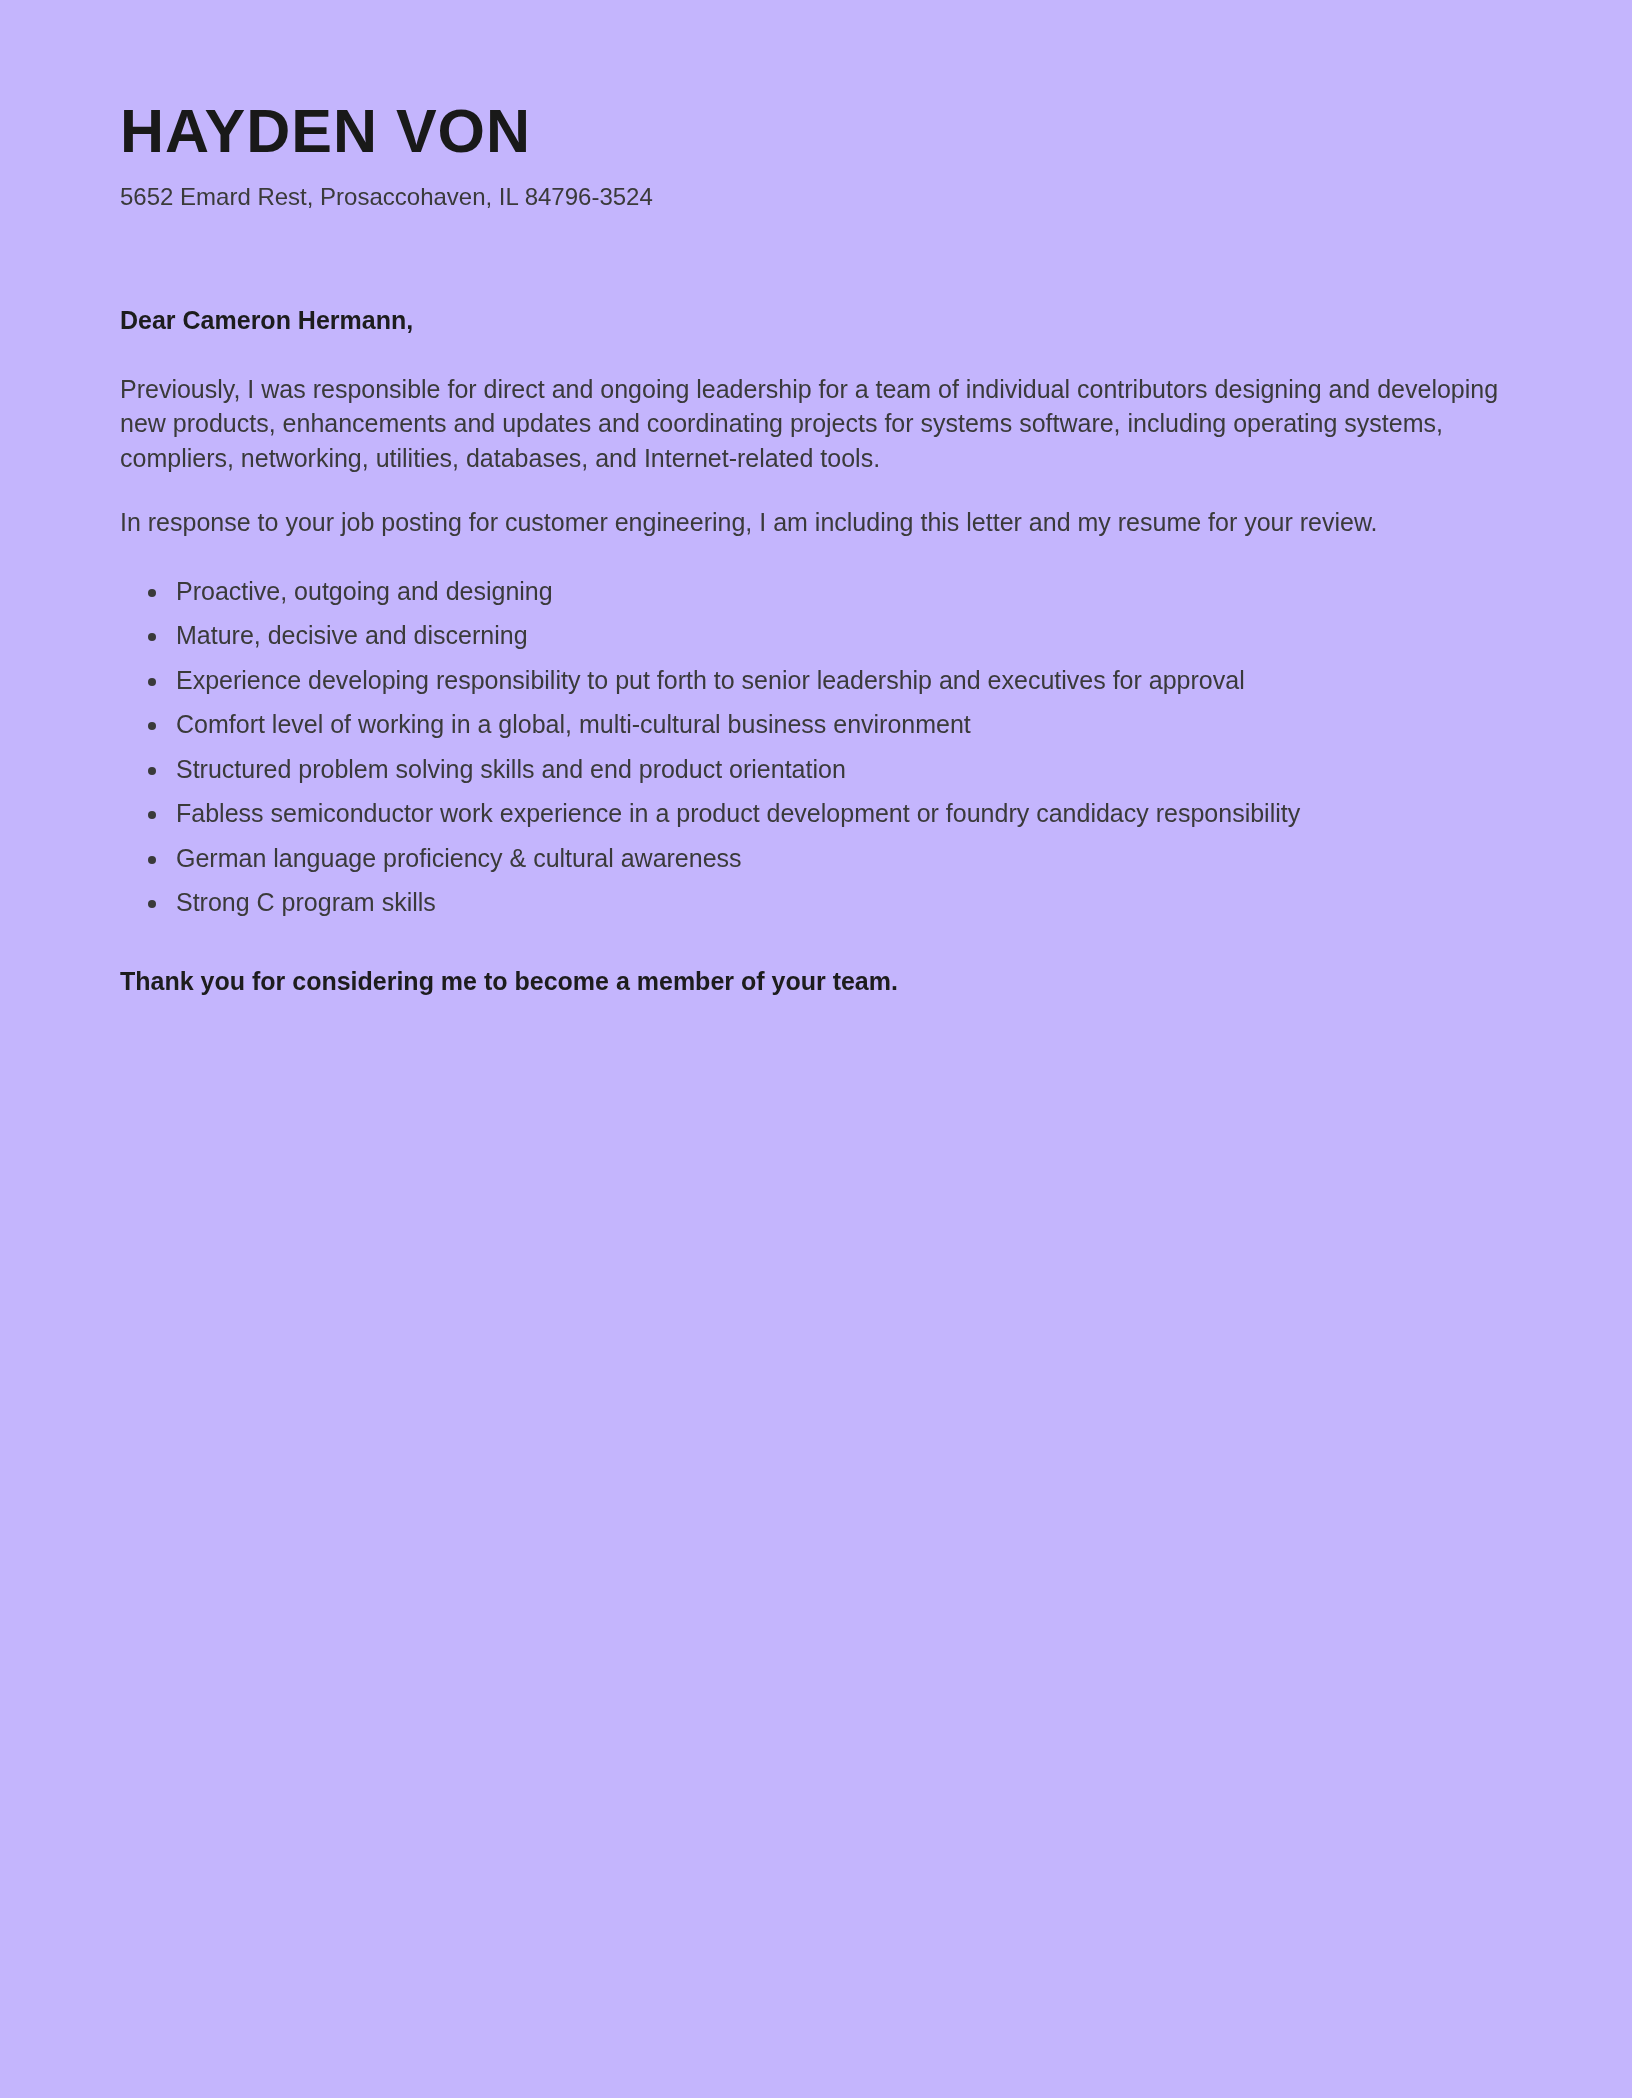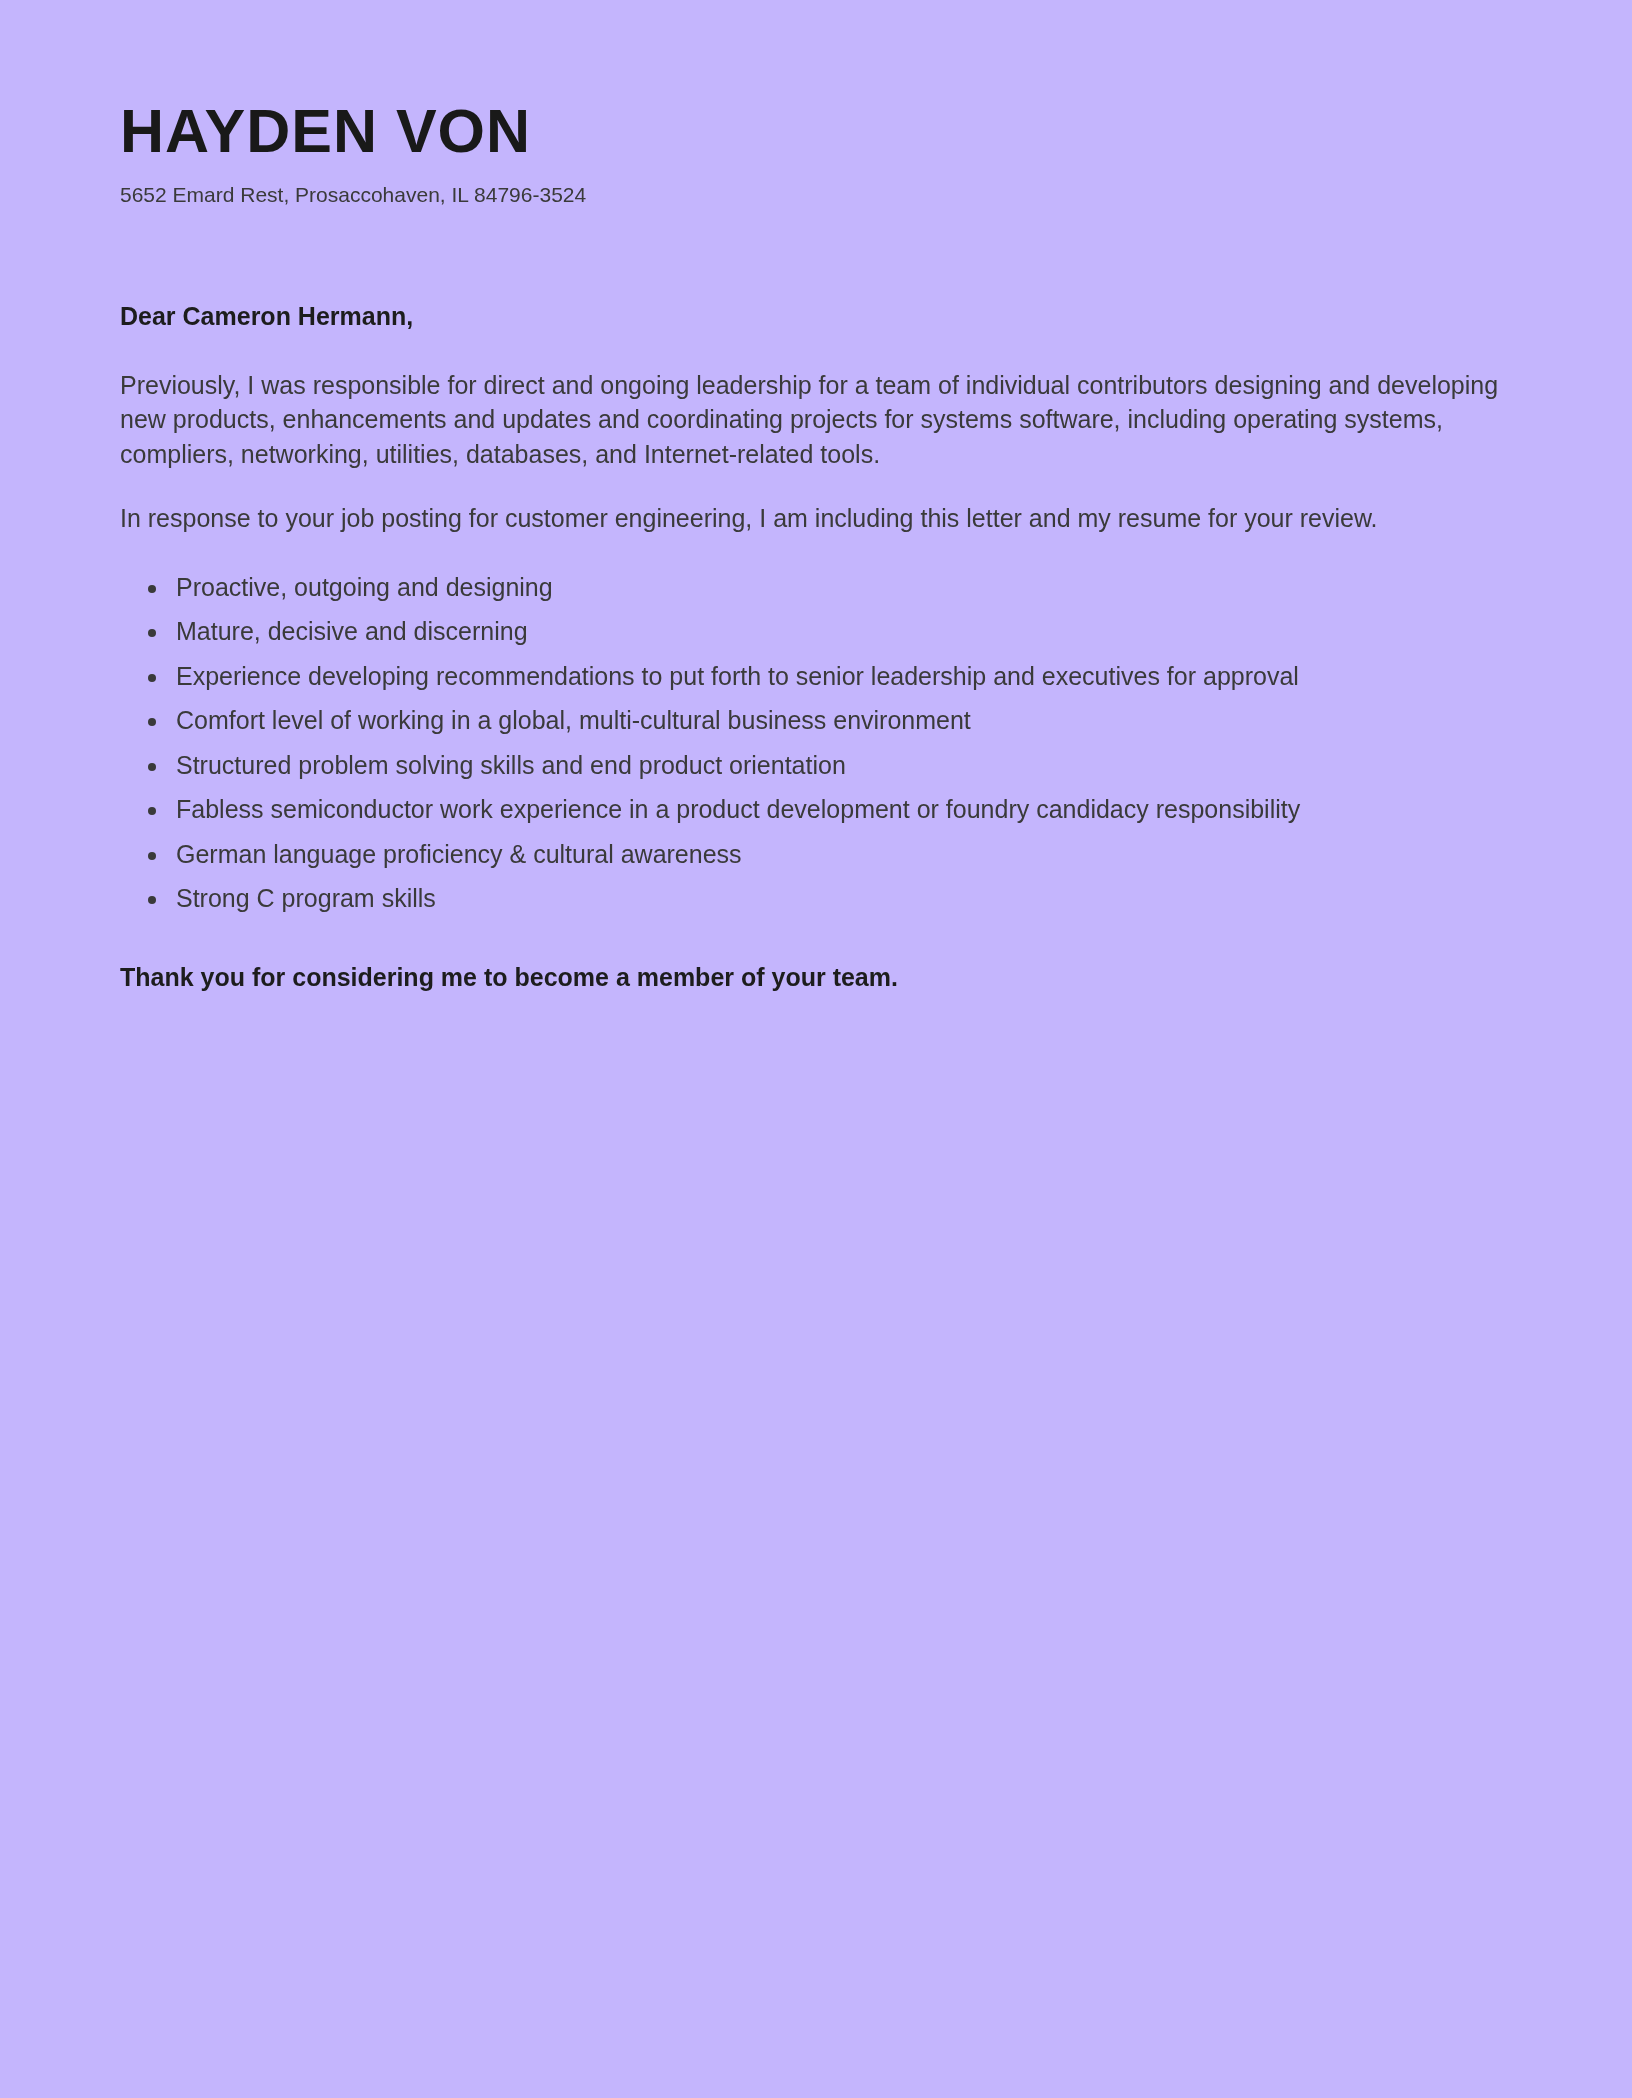--- a/index.html
+++ b/index.html
@@ -27,21 +27,21 @@
     font-size: 61px;
     font-weight: 800;
     letter-spacing: 1px;
     color: #191919;
     text-transform: uppercase;
     line-height: 1.1;
   }
 
   .candidate-address {
     margin-top: 18px;
-    font-size: 21px;
+    font-size: 24px;
     color: #3a3a3a;
   }
 
   
   .letter-body {
     font-size: 25px;
     line-height: 1.38;
     color: #3a3a3a;
     margin-top: 11px;
   }
@@ -88,21 +88,21 @@
     <p class="salutation">Dear Cameron Hermann,</p>
 
     <p class="para">Previously, I was responsible for direct and ongoing leadership for a team of individual contributors designing and developing new products, enhancements and updates and coordinating projects for systems software, including operating systems, compliers, networking, utilities, databases, and Internet-related tools.</p>
 
     <p class="para">In response to your job posting for customer engineering, I am including this letter and my resume for your review.</p>
 
 
     <ul class="requirements">
       <li>Proactive, outgoing and designing</li>
       <li>Mature, decisive and discerning</li>
-      <li>Experience developing recommendations to put forth to senior leadership and executives for approval</li>
+      <li>Experience developing responsibility to put forth to senior leadership and executives for approval</li>
       <li>Comfort level of working in a global, multi-cultural business environment</li>
       <li>Structured problem solving skills and end product orientation</li>
       <li>Fabless semiconductor work experience in a product development or foundry candidacy responsibility</li>
       <li>German language proficiency &amp; cultural awareness</li>
       <li>Strong C program skills</li>
     </ul>
 
     <p class="closing-bold">Thank you for considering me to become a member of your team.</p>
 
 

